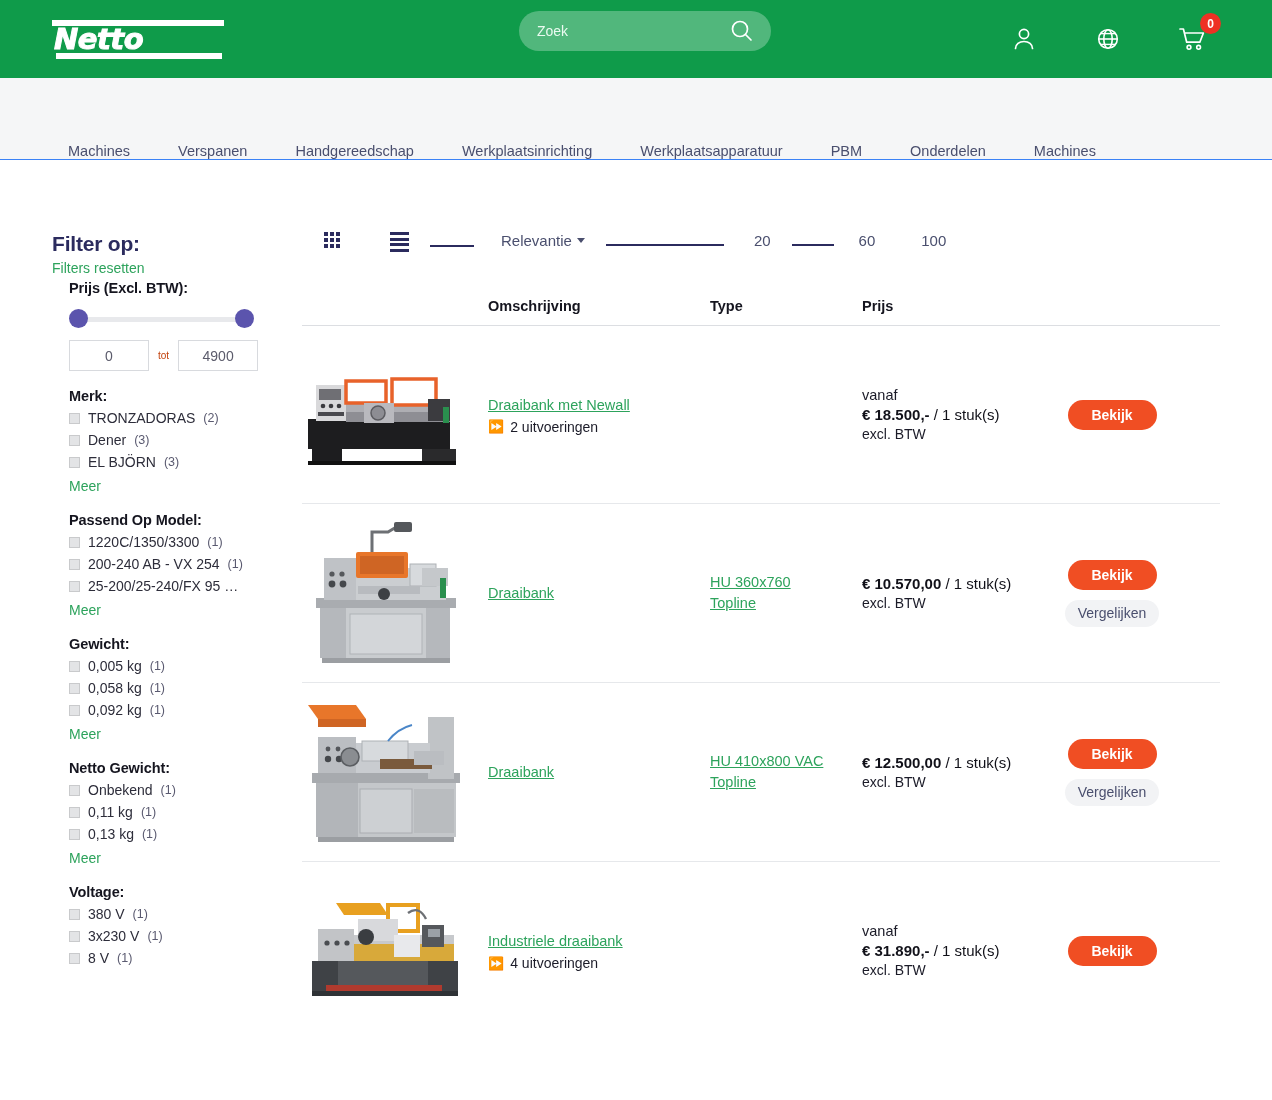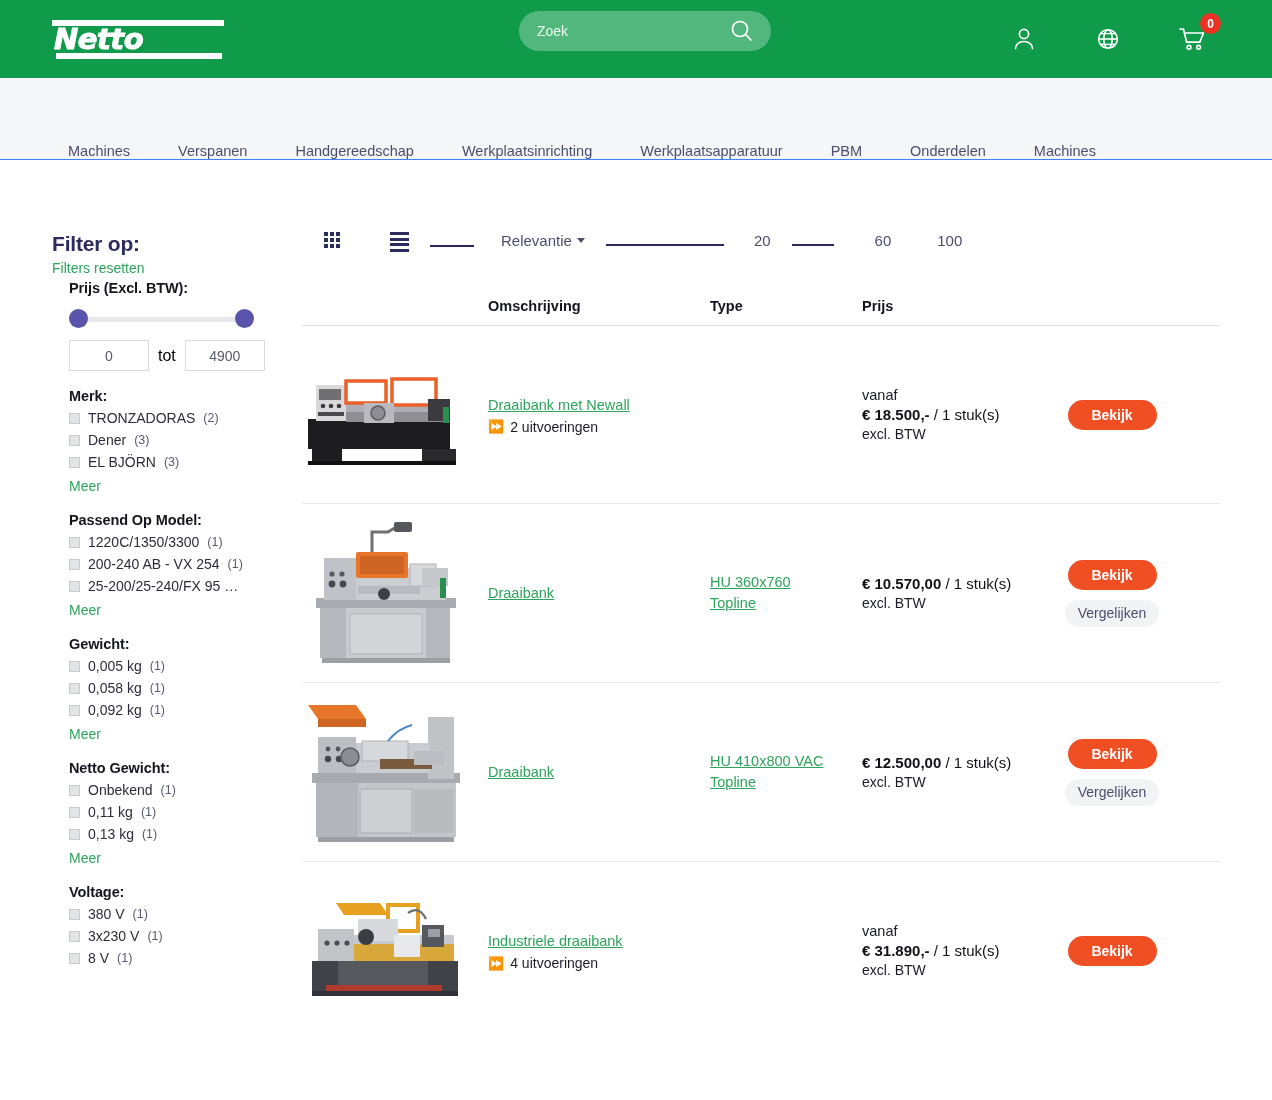--- a/index.html
+++ b/index.html
@@ -119,21 +119,21 @@
   }
   .slider-knob.left { left:0; }
   .slider-knob.right { right:0; }
   .price-inputs { display:flex; align-items:center; gap:9px; }
   .price-field {
     width:80px; height:31px; border:1px solid #d8dade;
     background:#fff; text-align:center;
     font-size:14px; color:#5b5b6b;
     font-family:"Liberation Sans", sans-serif; outline:none;
   }
-  .tot-label { font-size:16px; color:#000000; }
+  .tot-label { font-size:10px; color:#c2410c; }
 
   
   .main { flex:1; min-width:0; padding-left:0; }
 
   .toolbar {
     display:flex; align-items:flex-start; gap:0;
     height:48px; padding-left:22px;
   }
   .tb-item { position:relative; display:flex; align-items:center; cursor:pointer;gap:21px; }
   .tb-underline { height:2px; background:#2b2b5e; margin-top:14px; }
@@ -426,21 +426,21 @@
           <span class="caret"></span>
         </span>
         <span class="tb-underline" style="width:118px; margin-top:9px;"></span>
       </div>
 
       <div class="tb-item" style="margin-right:25px;">
         <span class="ppg">20</span>
         <span class="tb-underline" style="width:42px; margin-top:9px;"></span>
       </div>
 
-      <div class="tb-item" style="margin-right:25px;margin-left:16px;">
+      <div class="tb-item" style="margin-right:25px;">
         <span class="ppg">60</span>
         <span class="tb-underline" style="width:0px;"></span>
       </div>
 
       <div class="tb-item">
         <span class="ppg">100</span>
         <span class="tb-underline" style="width:0px;"></span>
       </div>
     </div>
 

